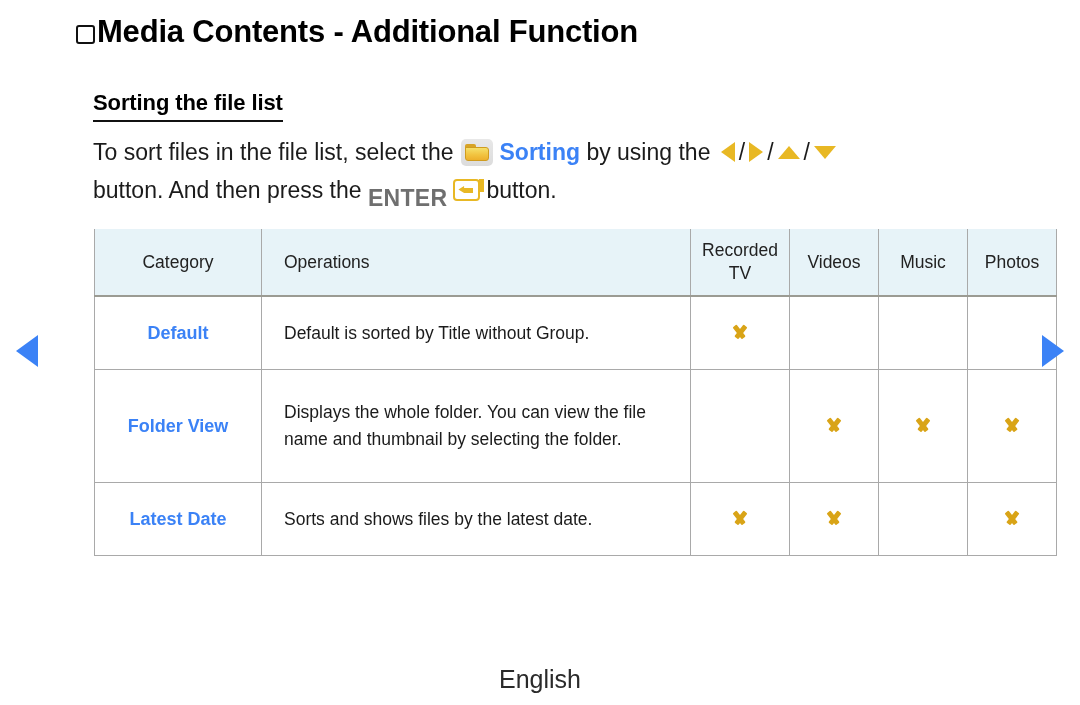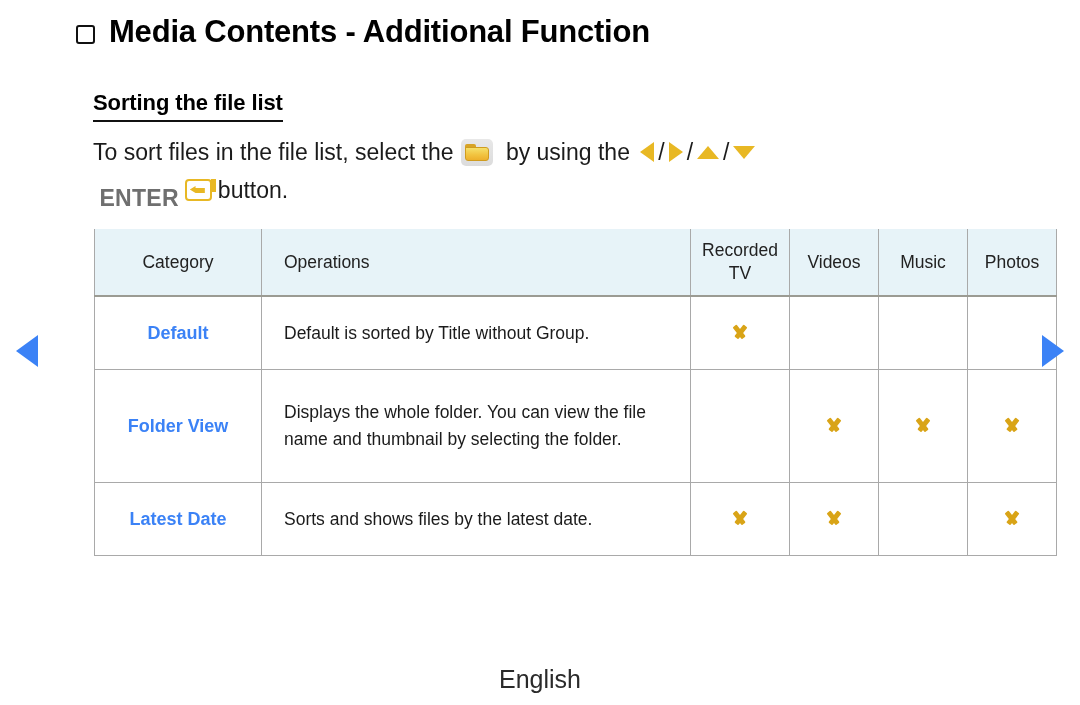--- a/index.html
+++ b/index.html
@@ -16,21 +16,21 @@
     position: relative;
   }
 
   
   .page-title {
     position: absolute;
     left: 52px;
     top: 14px;
     display: flex;
     align-items: center;
-    gap: 14px;
+    gap: 2px;
     padding-left: 24px;
   }
   .title-bullet {
     display: inline-block;
     width: 19px;
     height: 19px;
     border: 2.5px solid #111;
     border-radius: 3px;
     box-sizing: border-box;
     position: relative;
@@ -292,33 +292,35 @@
   <span class="title-text">Media Contents - Additional Function</span>
 </div>
 
 <div class="section-heading">Sorting the file list</div>
 
 <div class="body-copy">
 
   <div class="body-line">
     <span>To sort files in the file list, select the</span>
     <span class="icon-folder"></span>
+    <span class="accent-blue">Sorting</span>
     <span>&nbsp;</span>
     <span>by using the</span>
     <span>&nbsp;</span>
     <span class="tri tri-left"></span>
     <span class="slash">/</span>
     <span class="tri tri-right"></span>
     <span class="slash">/</span>
     <span class="tri tri-up"></span>
     <span class="slash">/</span>
     <span class="tri tri-down"></span>
   </div>
 
   <div class="body-line">
+    <span>button. And then press the</span>
     <span>&nbsp;</span>
     <span class="enter-word">ENTER</span>
     <span class="icon-enter">
       <span class="ent-arrow"></span><span class="ent-stem"></span>
     </span>
     <span>button.</span>
   </div>
 
 </div>
 

